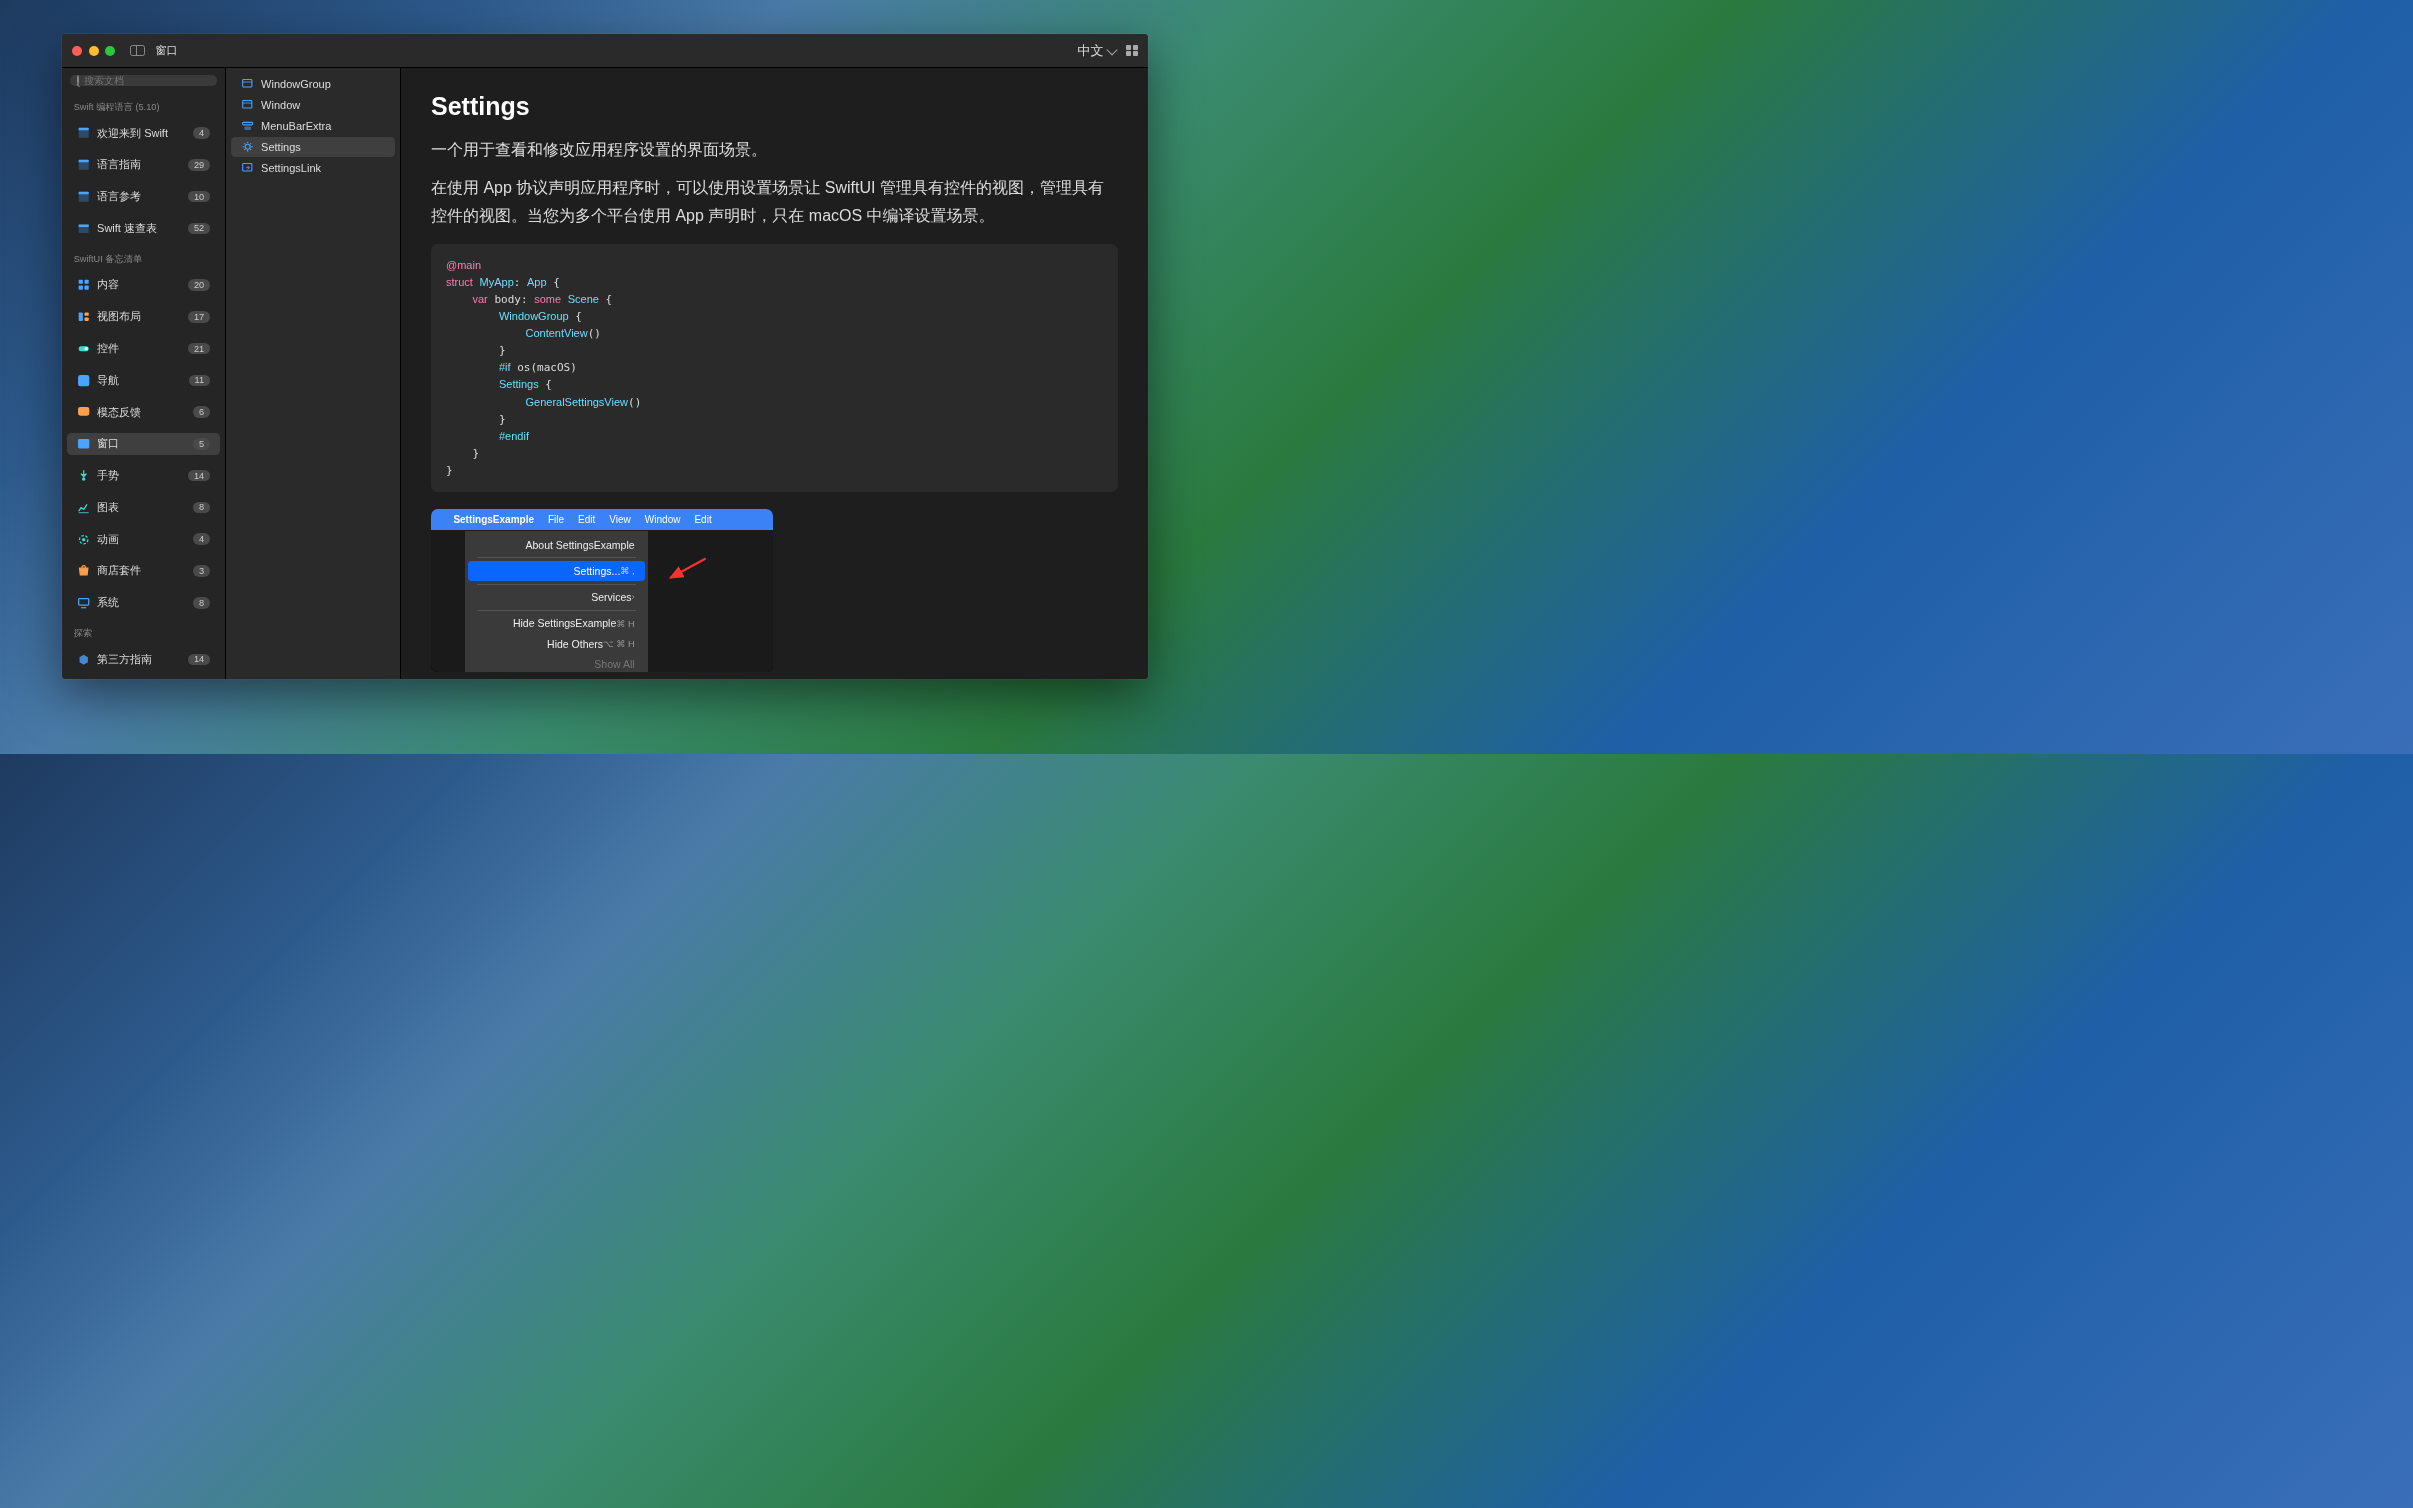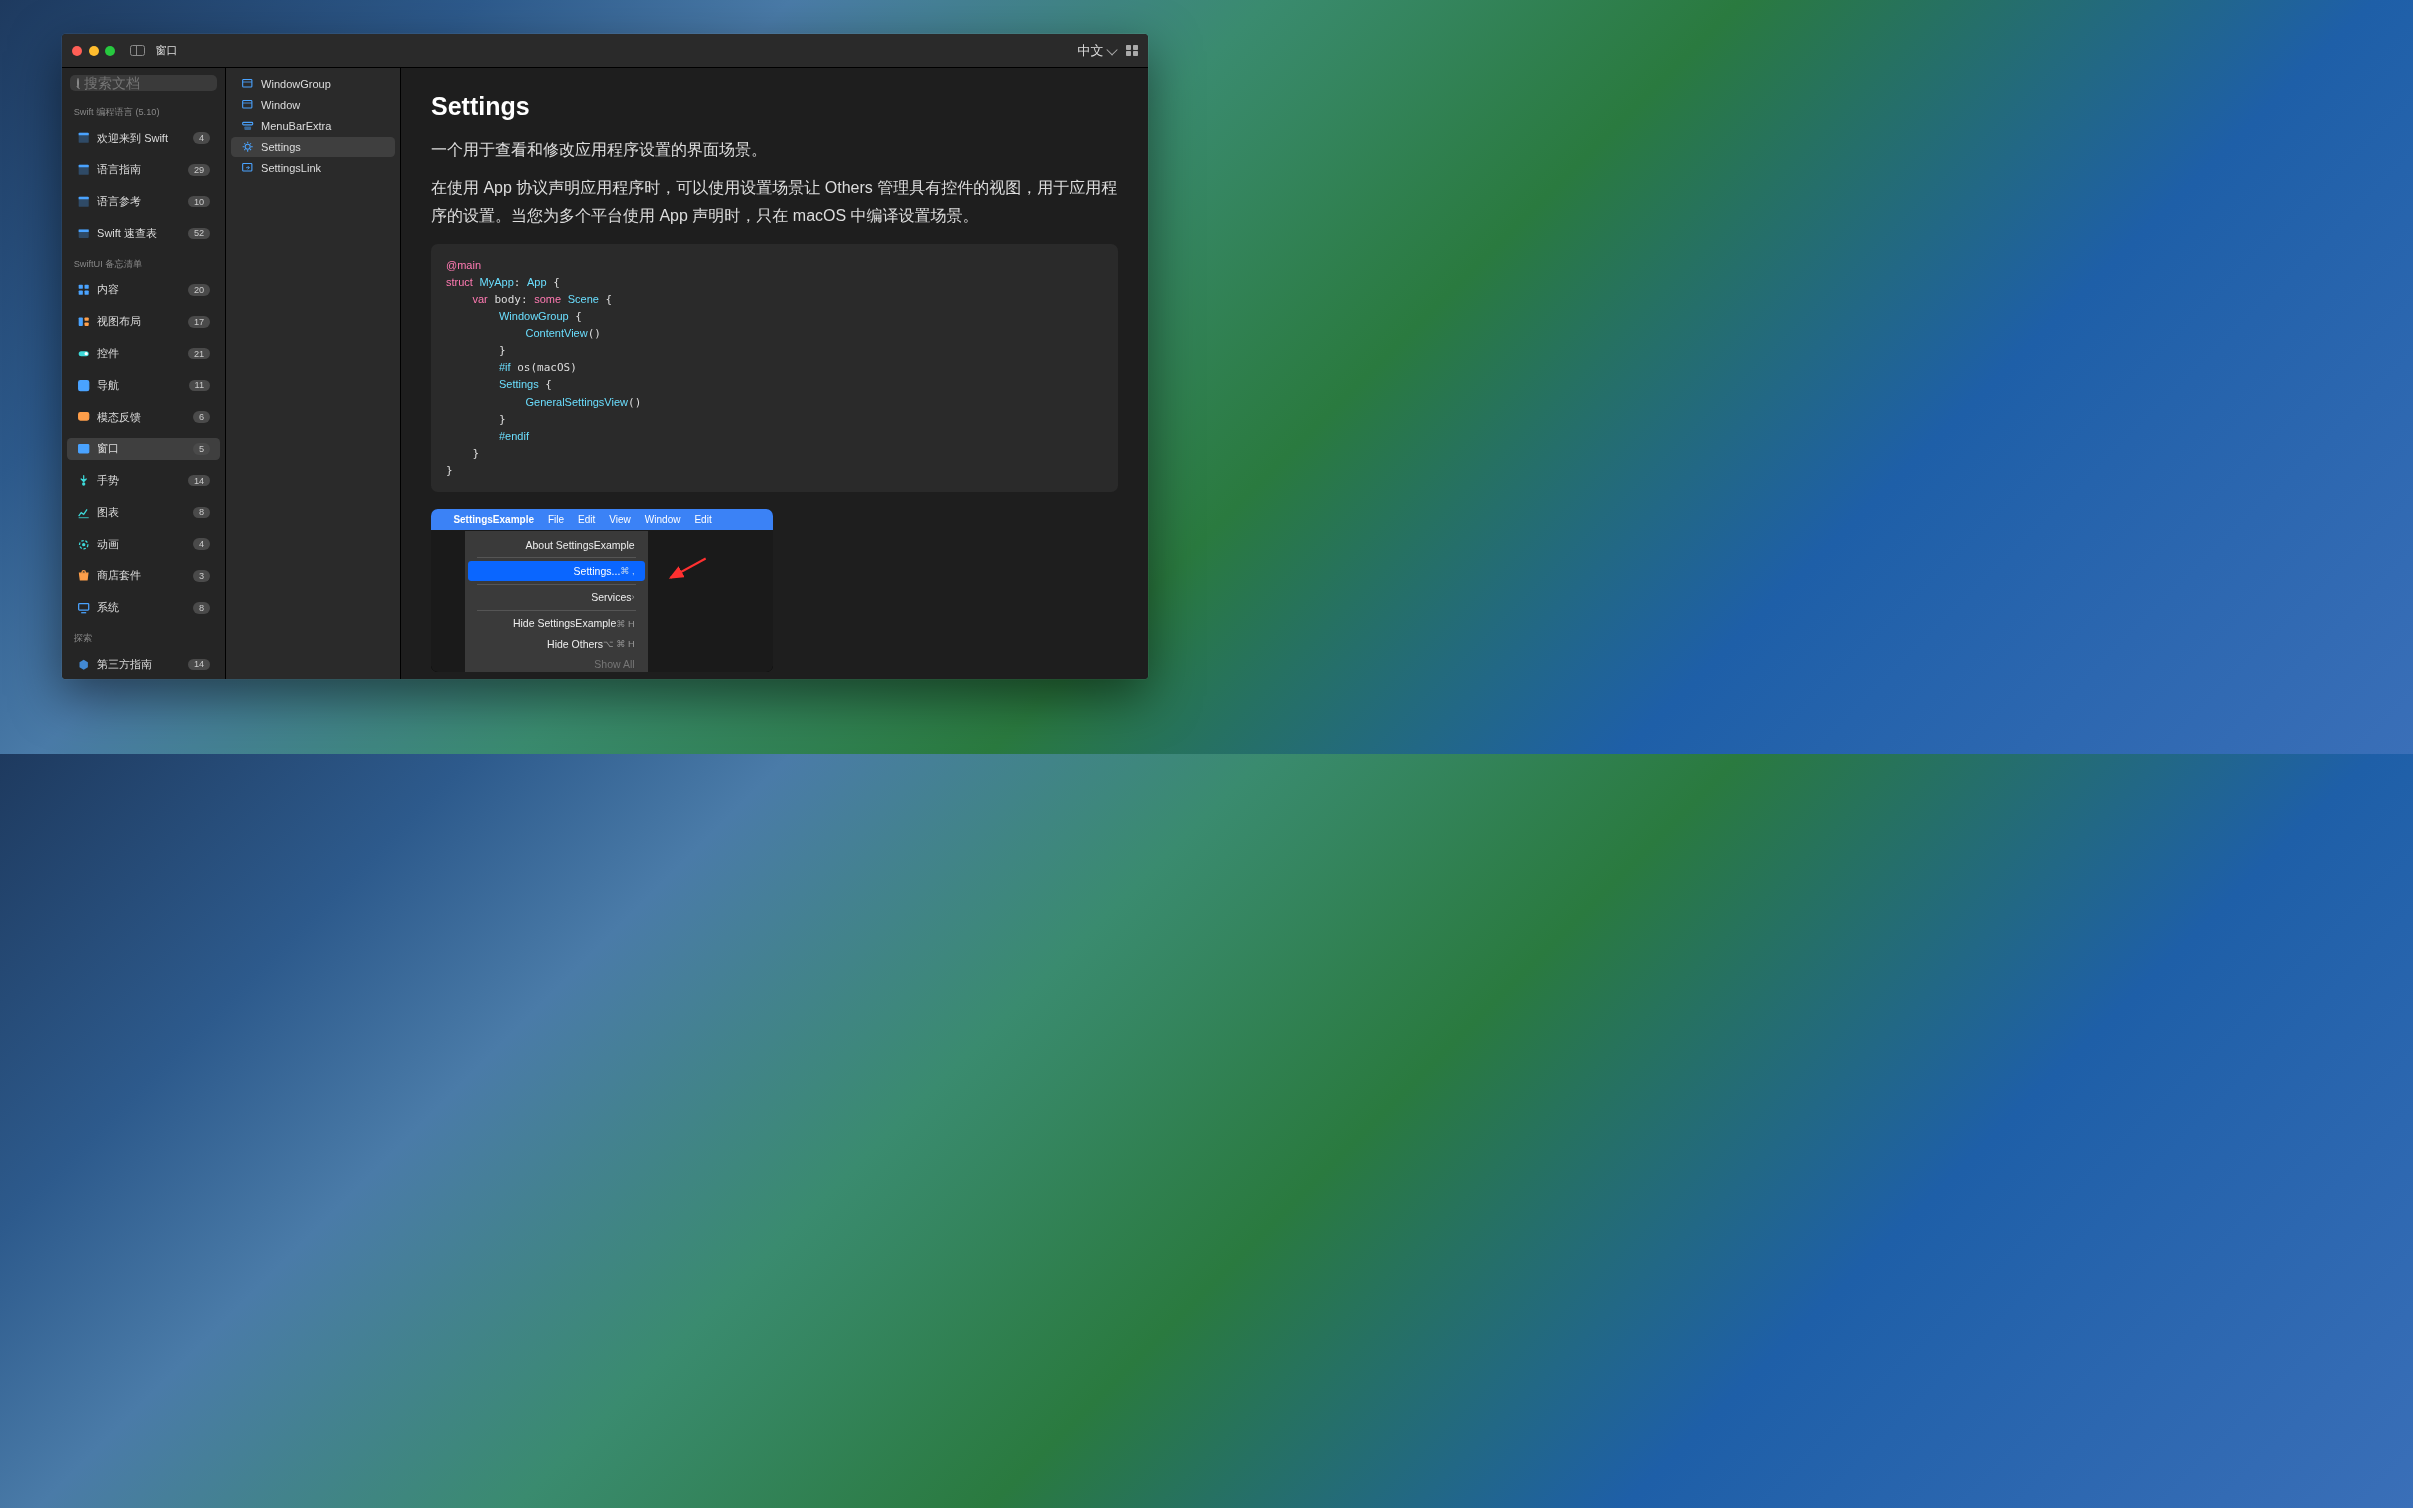--- a/index.html
+++ b/index.html
@@ -16,21 +16,21 @@
 .tb-right{display:flex;align-items:center;gap:11.7px}
 .lang{color:#ddd;font-size:13px;display:flex;align-items:center;gap:3.4px}
 .lang::after{content:"";width:6.7px;height:6.7px;border-right:1.3px solid #aaa;border-bottom:1.3px solid #aaa;transform:rotate(45deg) translateY(-1.7px)}
 .grid-ic{width:11.7px;height:11.7px;display:grid;grid-template:1fr 1fr/1fr 1fr;gap:1.7px}
 .grid-ic span{background:#aaa;border-radius:0.8px}
 .body{flex:1;display:flex;overflow:hidden}
 .sidebar{width:163px;background:#252525;display:flex;flex-direction:column;overflow-y:auto}
 .search{margin:6.7px 8.4px;background:#3a3a3a;border-radius:5px;height:23.5px;display:flex;align-items:center;padding:0 6.7px;gap:5px}
 .search-ic{width:10px;height:10px;border:1.3px solid #888;border-radius:50%;position:relative}
 .search-ic::after{content:"";position:absolute;width:4.2px;height:1.3px;background:#888;bottom:-1.7px;right:-2.5px;transform:rotate(45deg)}
-.search input{background:none;border:none;outline:none;color:#999;font-size:14px;flex:1}
+.search input{background:none;border:none;outline:none;color:#999;font-size:10px;flex:1}
 .sec-h{color:#888;font-size:9.2px;padding:8.4px 11.7px 3.4px;font-weight:500}
 .item{display:flex;align-items:center;padding:3.4px 10px;margin:5px 5px;border-radius:4.2px;cursor:pointer;gap:6.7px}
 .item.sel{background:#3f3f3f}
 .ic{width:13.4px;height:13.4px;flex-shrink:0;display:flex;align-items:center;justify-content:center}
 .ic svg{width:13.4px;height:13.4px}
 .lbl{color:#ddd;font-size:11px;flex:1}
 .badge{background:#4a4a4a;color:#ccc;font-size:9.2px;padding:0.8px 5.9px;border-radius:7.5px;min-width:17px;text-align:center}
 .mid{width:176px;background:#2a2a2a;border-left:0.8px solid #000;border-right:0.8px solid #000;padding:5px}
 .mid .item{margin:0.8px 0}
 .mid .item.sel{background:#3f3f3f}
@@ -346,21 +346,21 @@
               <path stroke="#4aa3ff" d="M6 8h4M8 6l2 2-2 2" fill="none"></path>
             </svg>
           </span>
           <span class="lbl">SettingsLink</span>
         </div>
     </div>
 
     <div class="content">
       <div class="h1">Settings</div>
       <div class="desc">一个用于查看和修改应用程序设置的界面场景。</div>
-      <div class="desc">在使用 App 协议声明应用程序时，可以使用设置场景让 Others 管理具有控件的视图，用于应用程序的设置。当您为多个平台使用 App 声明时，只在 macOS 中编译设置场景。</div>
+      <div class="desc">在使用 App 协议声明应用程序时，可以使用设置场景让 SwiftUI 管理具有控件的视图，管理具有控件的视图。当您为多个平台使用 App 声明时，只在 macOS 中编译设置场景。</div>
 
       <div class="code"><span class="at">@main</span>
 <span class="kw">struct</span> <span class="ty">MyApp</span>: <span class="ty">App</span> {
     <span class="kw">var</span> body: <span class="kw">some</span> <span class="ty">Scene</span> {
         <span class="ty">WindowGroup</span> {
             <span class="ty">ContentView</span>()
         }
         <span class="dr">#if</span> os(macOS)
         <span class="ty">Settings</span> {
             <span class="ty">GeneralSettingsView</span>()

